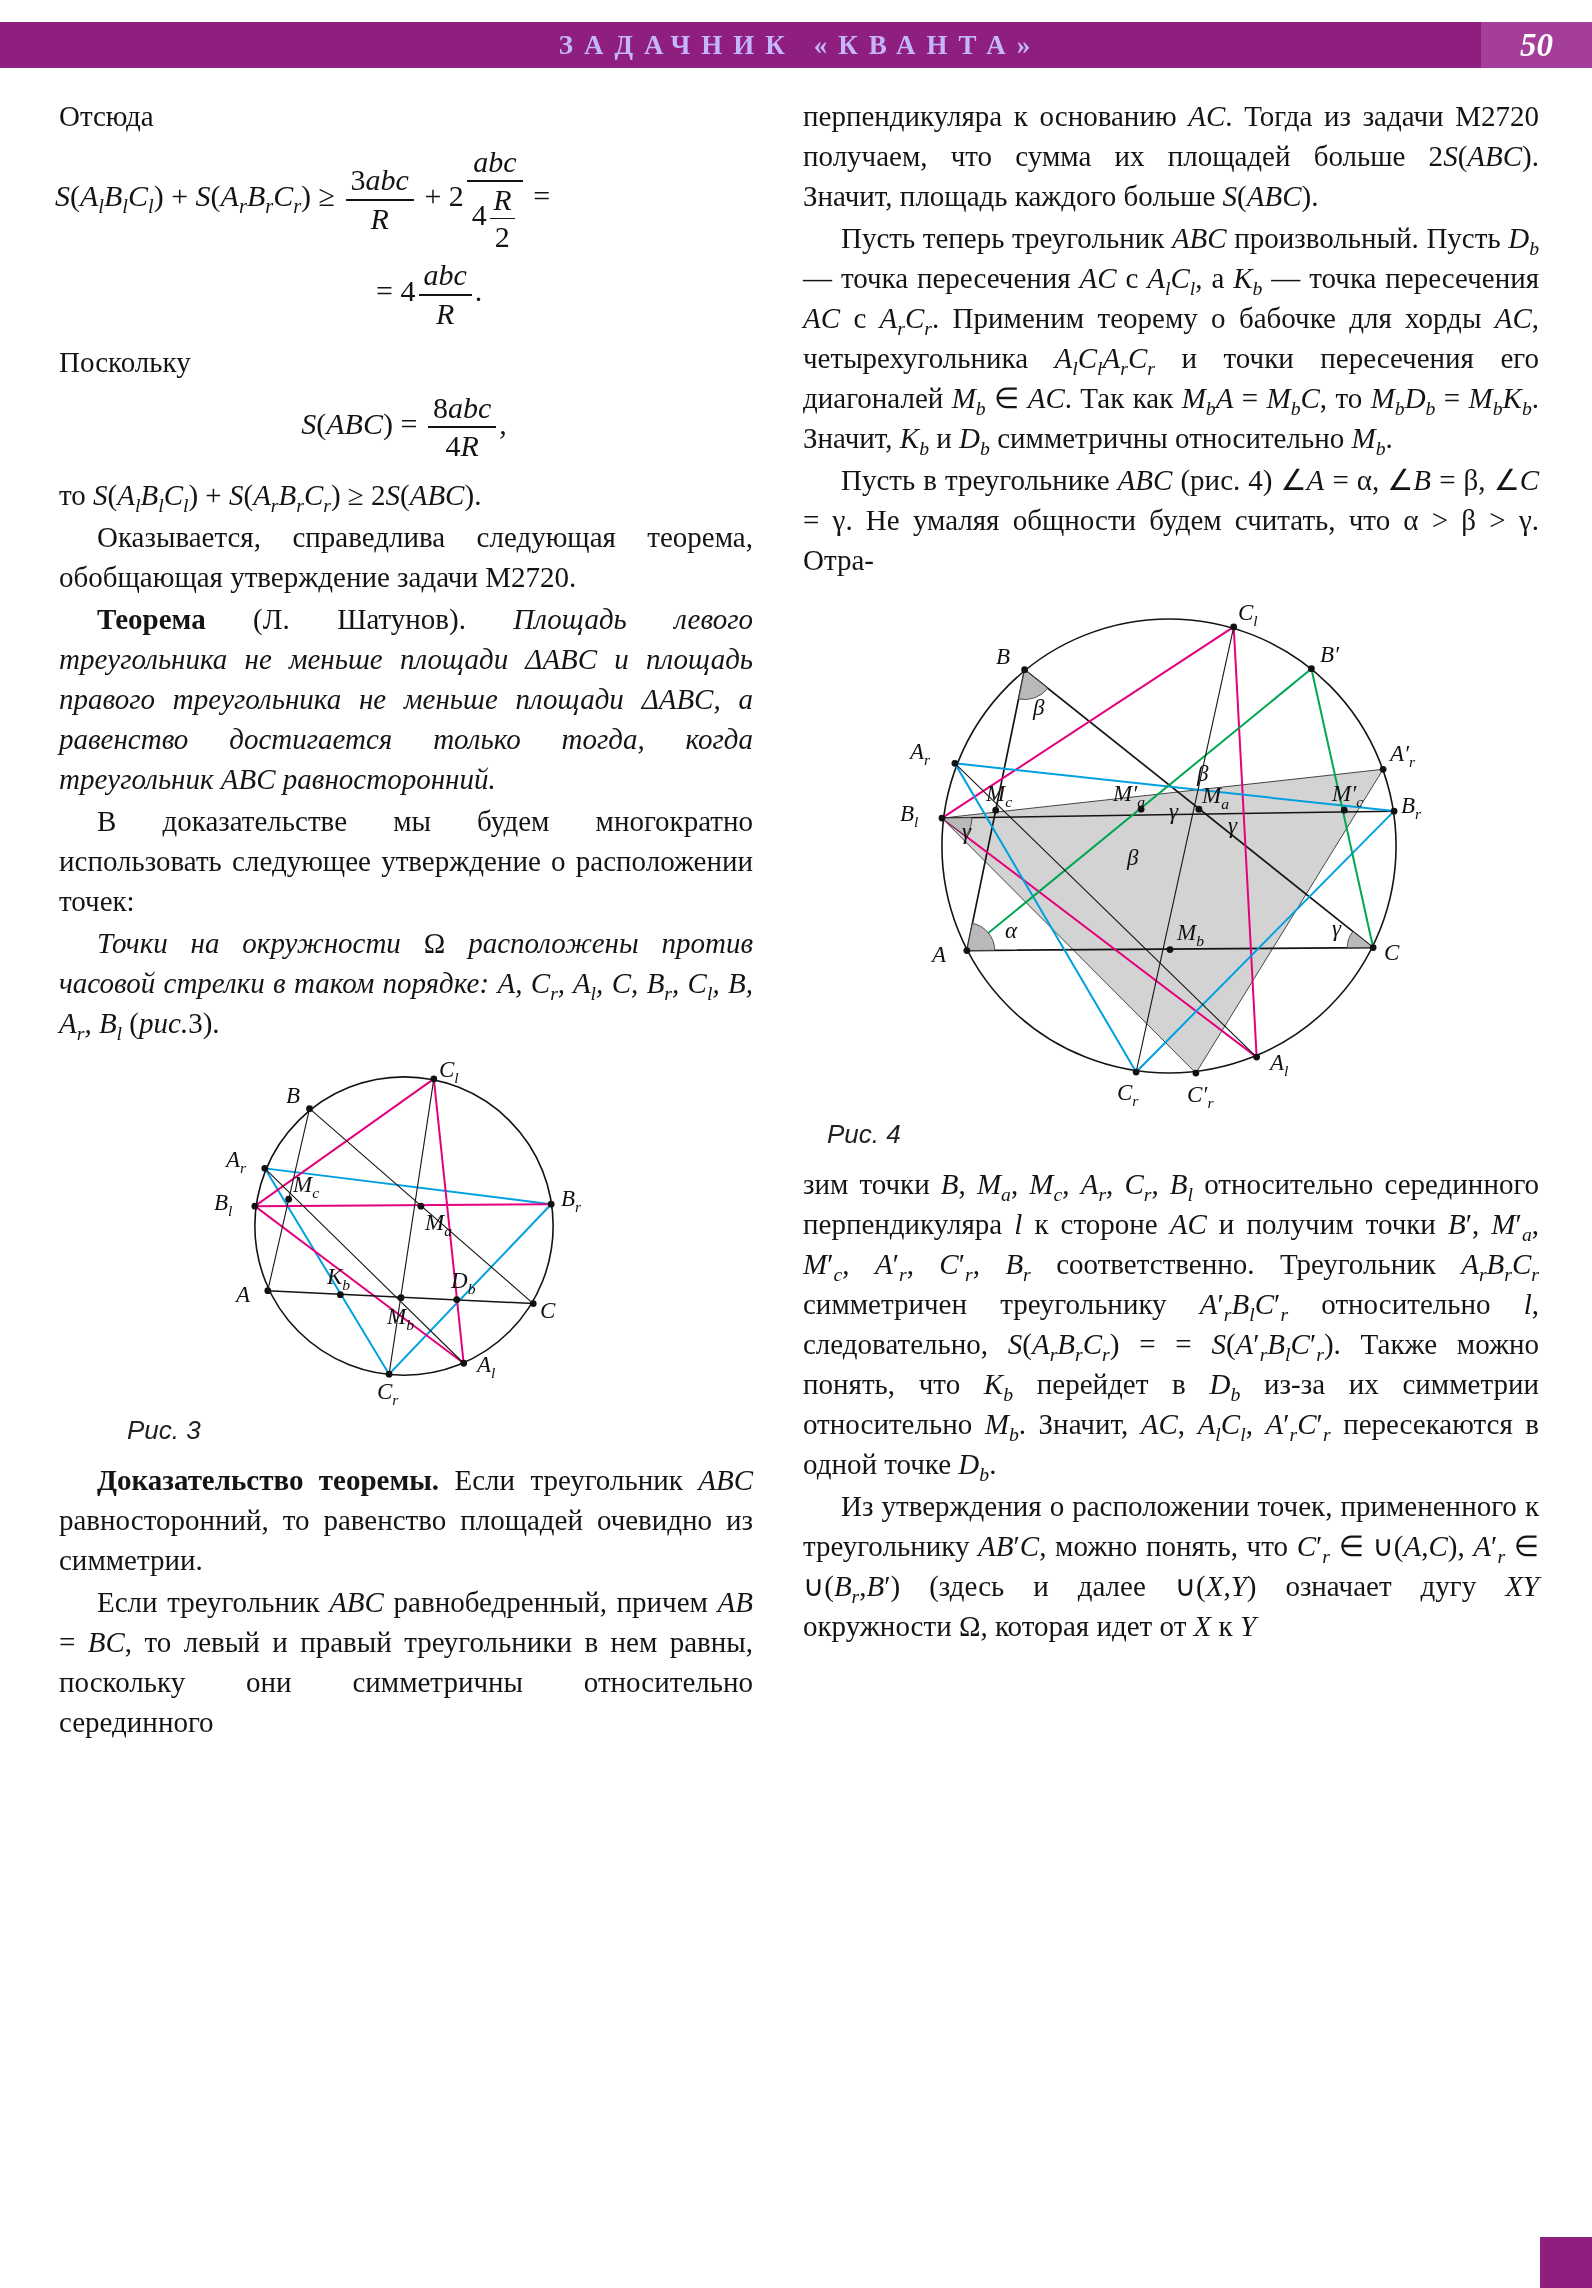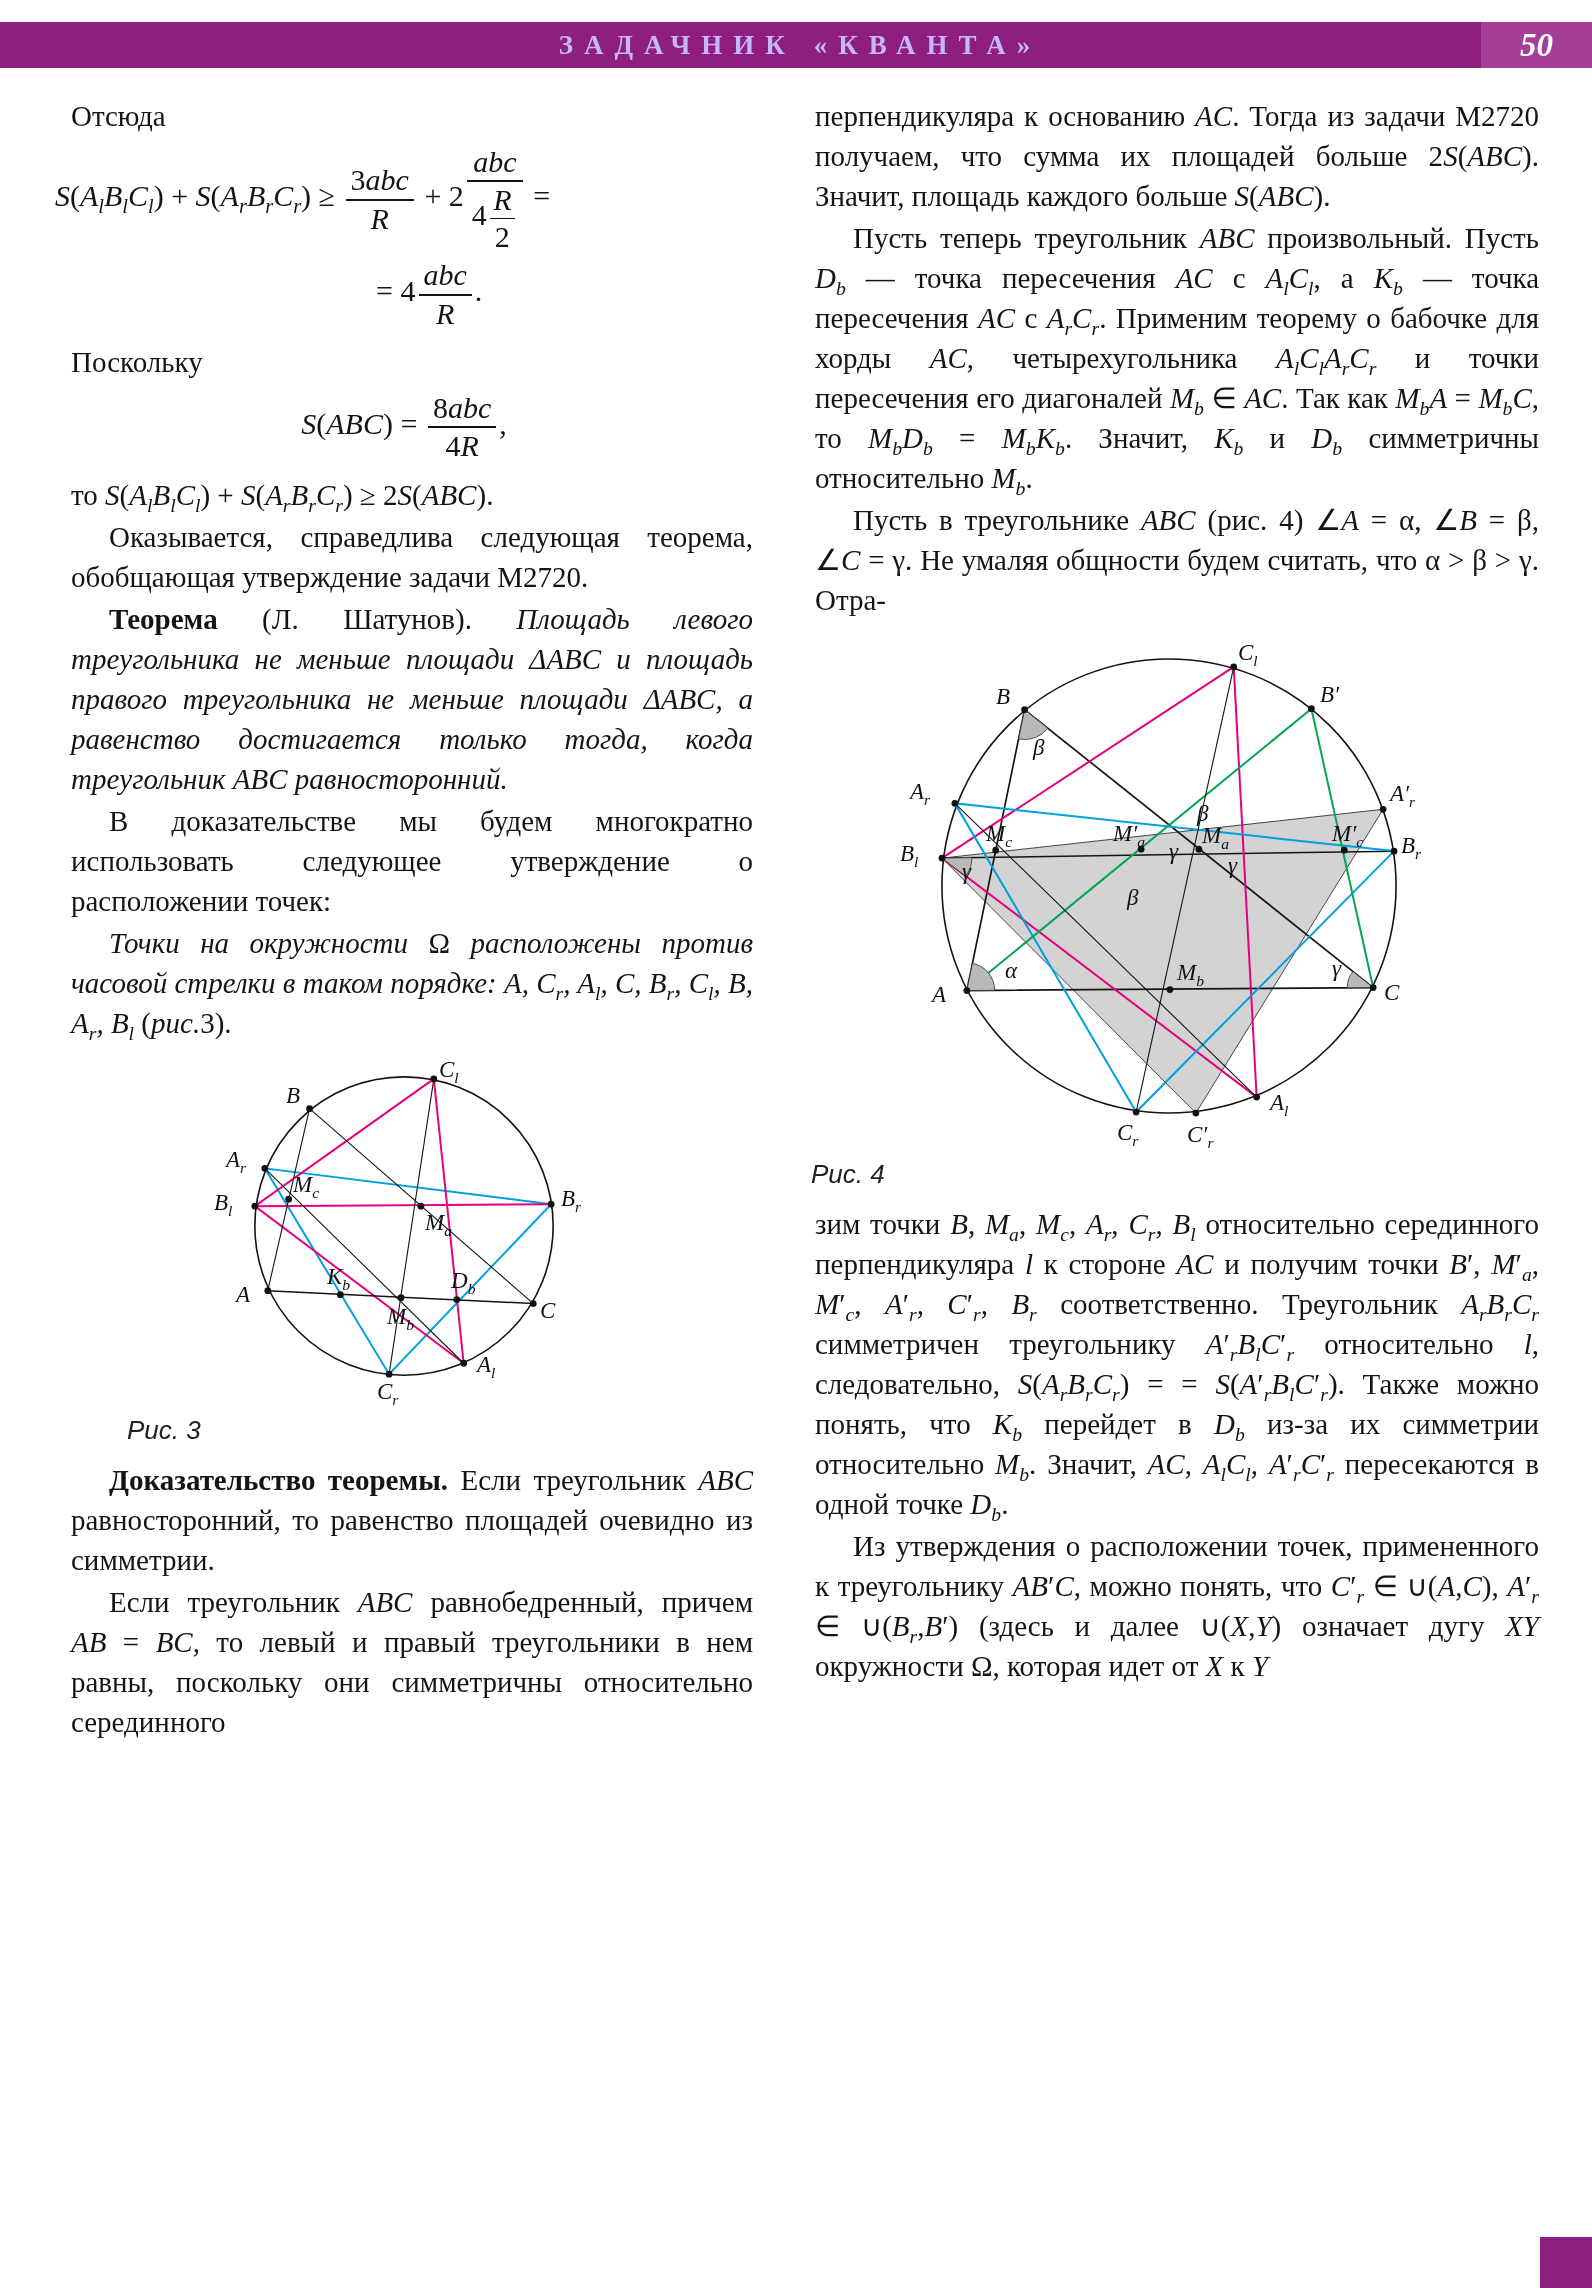--- a/index.html
+++ b/index.html
@@ -18,21 +18,21 @@
   }
   .band-pagenum {
     width:111px; height:46px; background:#a53e98; color:#fff;
     font-size:33px; font-weight:bold; font-style:italic;
     display:flex; align-items:center; justify-content:center;
   }
   
   .columns { position:absolute; top:96px; left:55px; width:1485px; display:flex; gap:46px; }
   .col-left  { width:698px; }
   .col-right { width:740px; }
-  p { margin:0 0 2px 16px; text-align:justify; font-size:29px; line-height:40px; text-indent:38px; }
+  p { margin:0 0 2px 4px; text-align:justify; font-size:29px; line-height:40px; text-indent:38px; }
   p.noindent { text-indent:0; }
   b { font-weight:bold; }
   sub { font-size:0.68em; line-height:0; }
   
   .formula { font-size:30px; margin:10px 0 12px 0; text-indent:0; }
   .formula .f-line { margin:6px 0; }
   .formula .f-line2 { margin-left:46%; }
   .formula.center { text-align:center; }
   .frac { display:inline-block; vertical-align:middle; text-align:center; line-height:1.08; margin:0 3px; }
   .frac > .num { display:block; border-bottom:2px solid #141414; padding:0 5px 2px 5px; }
@@ -45,21 +45,21 @@
   .fig4-wrap > svg { position:absolute; left:22px; top:8px; }
   .fig3-wrap > svg { position:absolute; left:0; top:0; }
   .flabel {
     position:absolute; font-style:italic; font-size:23px; white-space:nowrap;
     font-family:"Liberation Serif", serif; color:#111;
   }
   .figcaption {
     font-family:"Liberation Sans", sans-serif; font-style:italic;
     font-size:26px; color:#222; margin:8px 0 14px 72px; text-indent:0;
   }
-  .fig4-caption { margin-left:12px; }
+  .fig4-caption { margin-left:28px; }
   
   .circ   { fill:none; stroke:#141414; stroke-width:1.6; }
   .tri-blk{ fill:none; stroke:#141414; stroke-width:1.7; }
   .tri-mag{ fill:none; stroke:#e5007e; stroke-width:2; }
   .tri-cyan{ fill:none; stroke:#00a0e0; stroke-width:2; }
   .l-mag  { stroke:#e5007e; stroke-width:2; }
   .l-grn  { stroke:#00a651; stroke-width:2; }
   .l-blk  { stroke:#141414; stroke-width:1.5; }
   .l-thin { stroke:#141414; stroke-width:1.1; }
   .shade  { fill:#cbcbcb; fill-opacity:0.85; stroke:#444; stroke-width:1; }

